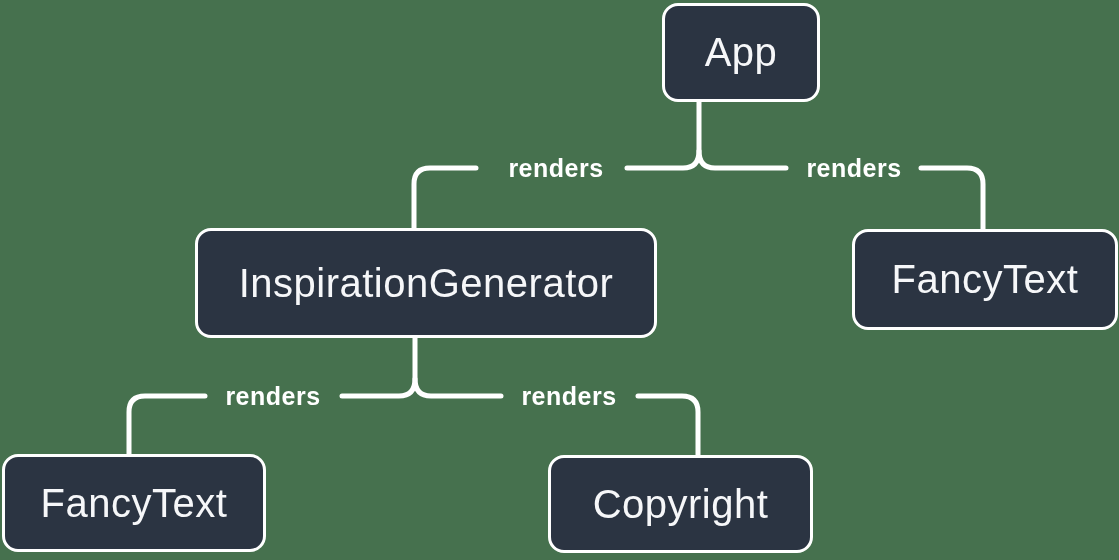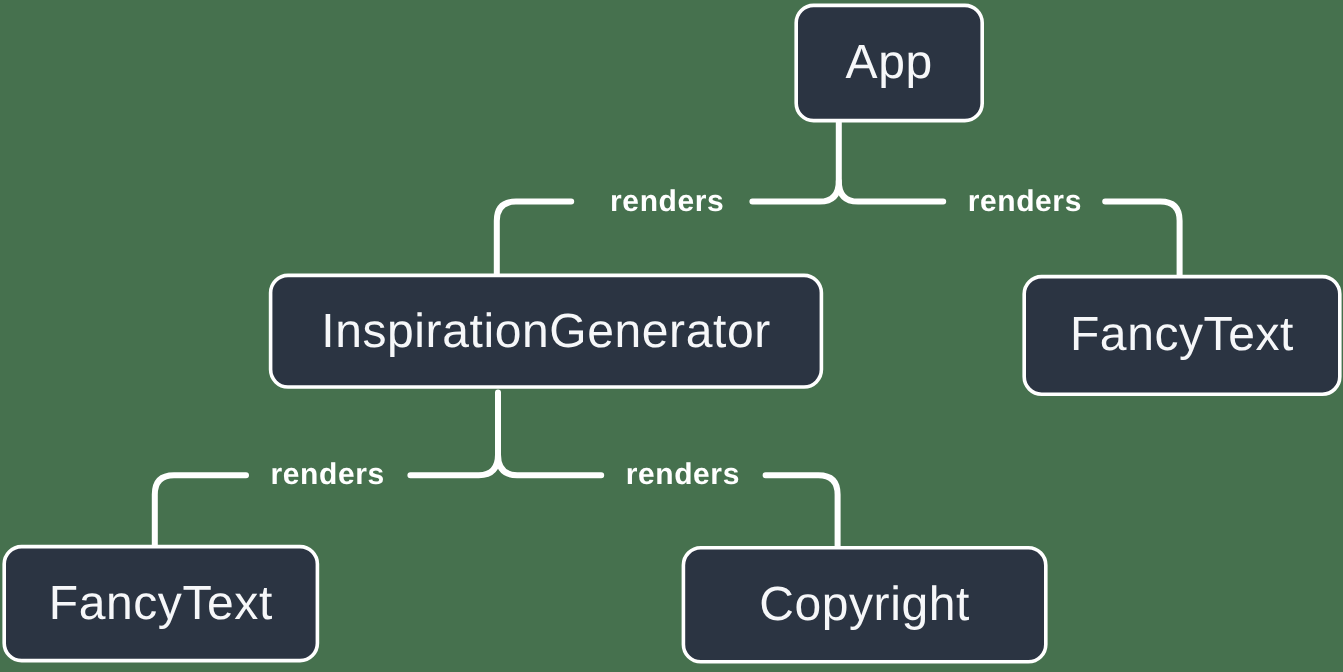--- a/index.html
+++ b/index.html
@@ -36,24 +36,24 @@
     border-radius:16px;
     display:flex;align-items:center;justify-content:center;
     color:var(--node-text);
     font-size:40px;
     font-weight:400;
     box-sizing:border-box;
     letter-spacing:0.5px;
     white-space:nowrap;
   }
   .node-app{left:622px;top:3px;width:158px;height:99px;margin-left:40px;}
-  .node-inspiration-generator{left:195px;top:228px;width:462px;height:96px;margin-left:29px;}
+  .node-inspiration-generator{left:195px;top:228px;width:462px;height:110px;}
   .node-fancy-text-top{left:852px;top:229px;width:266px;height:101px;}
   .node-fancy-text-bottom{left:2px;top:454px;width:264px;height:98px;}
-  .node-copyright{left:568px;top:455px;width:305px;height:98px;align-items:center;}
+  .node-copyright{left:548px;top:455px;width:265px;height:98px;align-items:center;}
   .edge-label{
     position:absolute;
     transform:translate(-50%,-50%);
     color:var(--line);
     font-size:25px;
     font-weight:700;
     letter-spacing:0.5px;
     white-space:nowrap;
   }
   .edge-label-1{left:556px;top:168px;}

